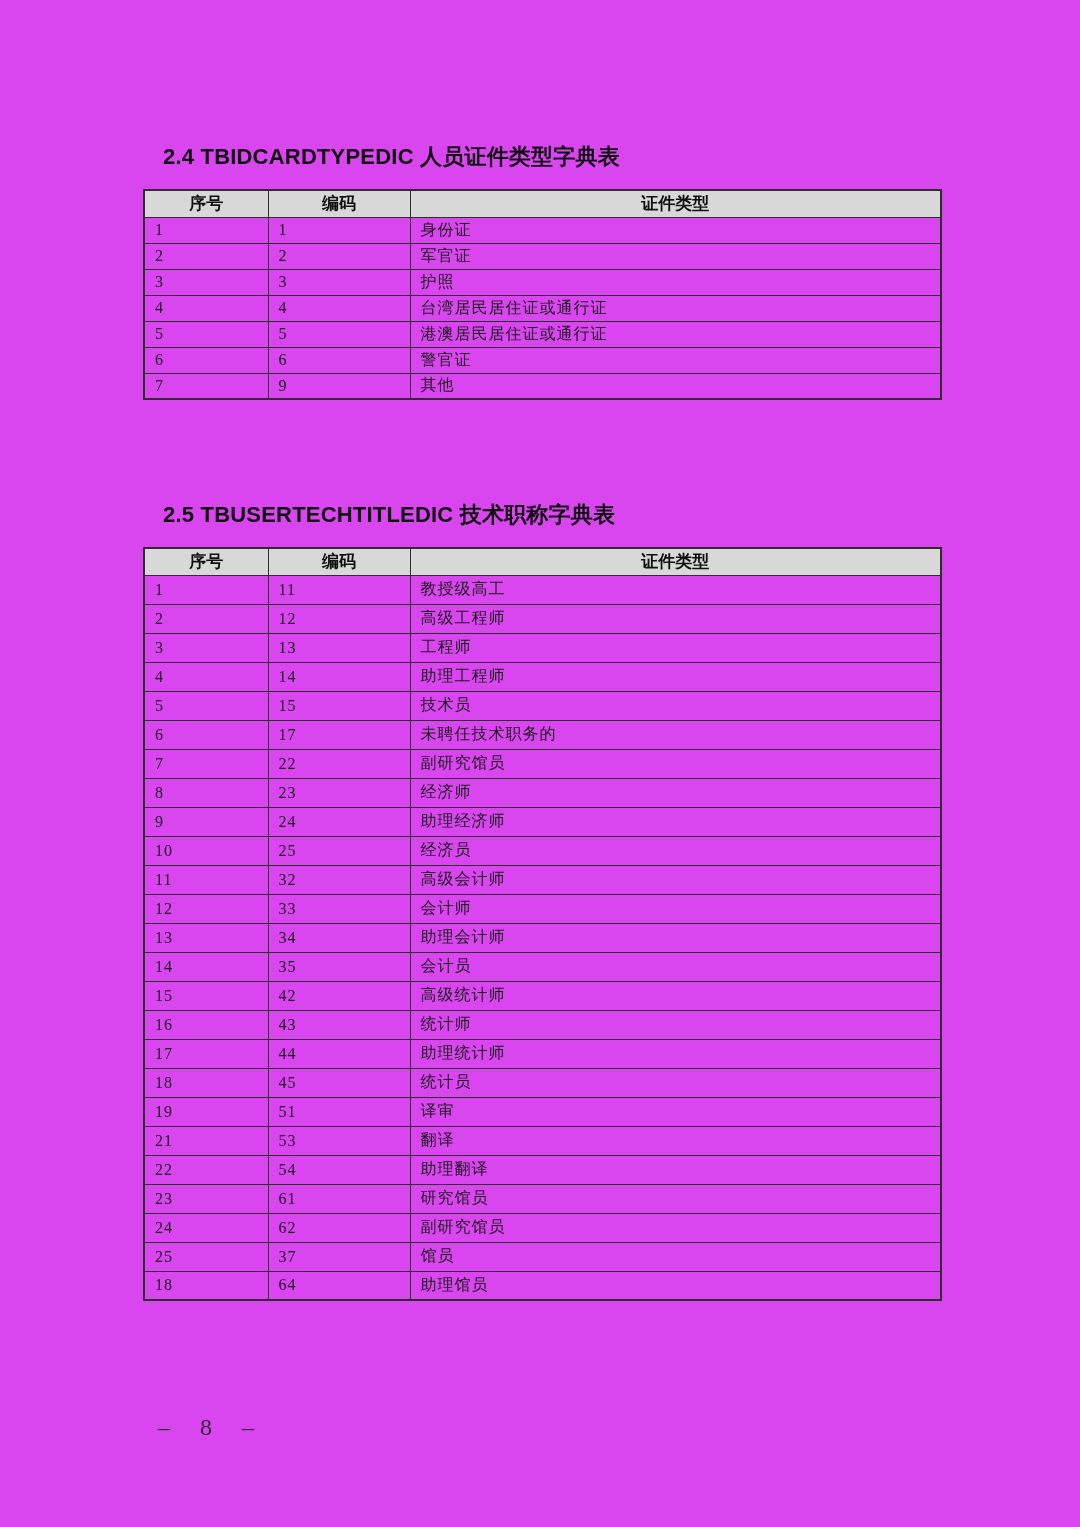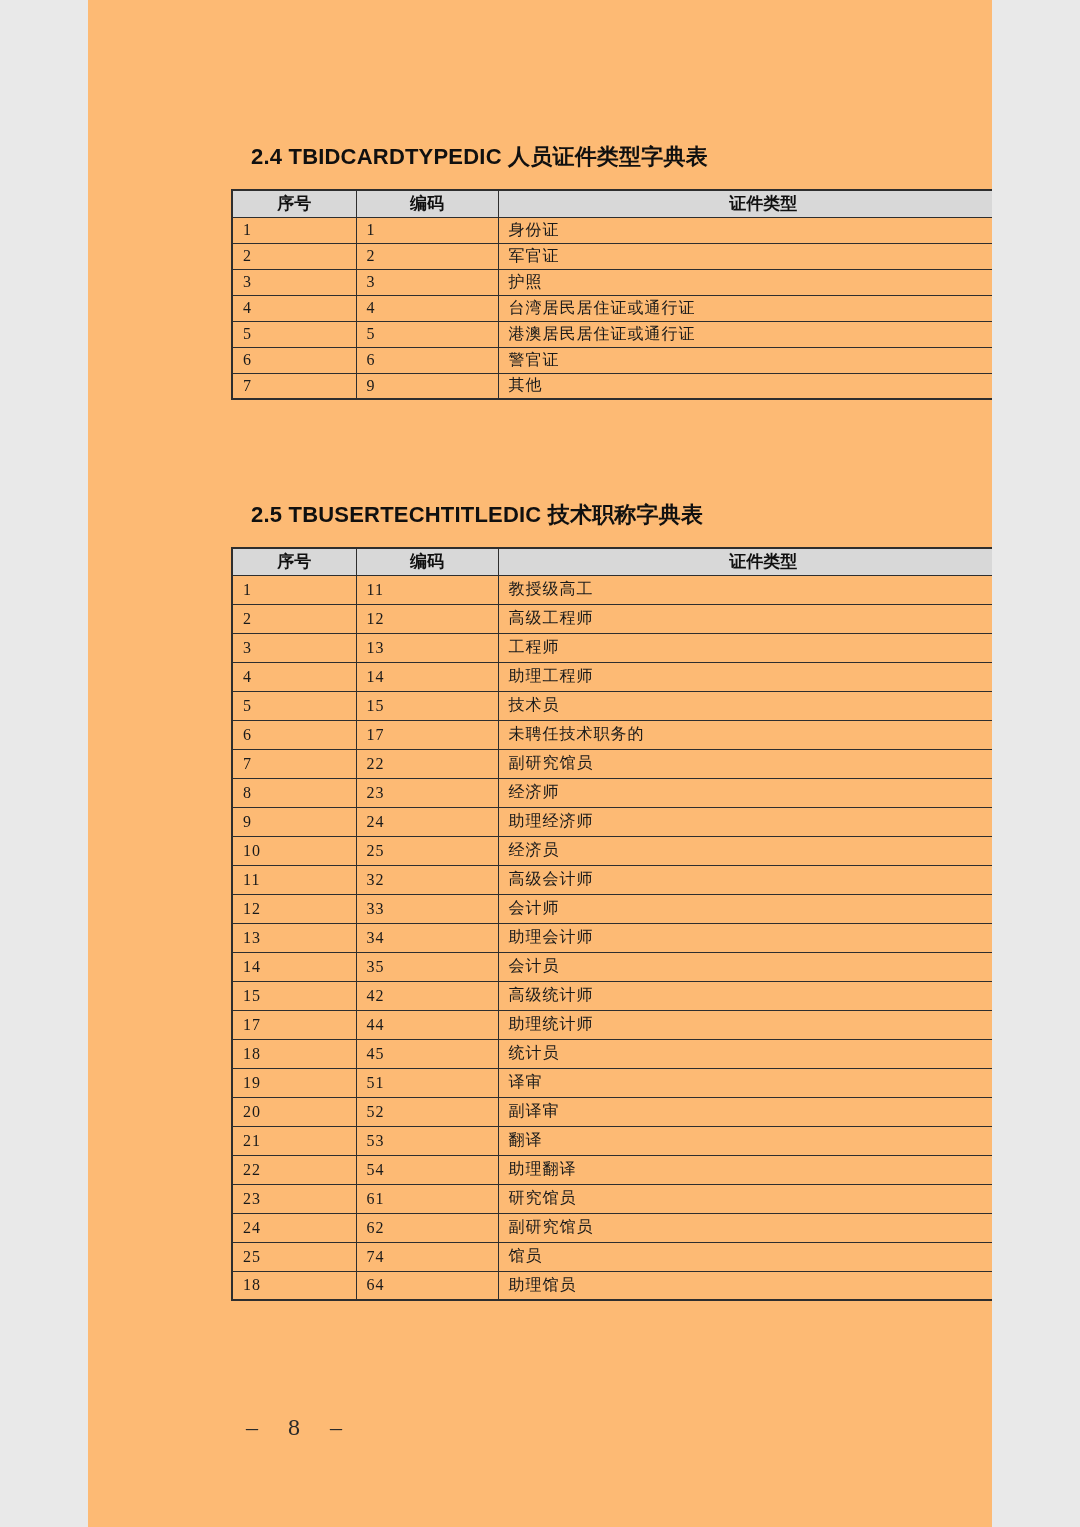--- a/index.html
+++ b/index.html
@@ -1,22 +1,22 @@
 <!DOCTYPE html>
 <html><head>
 <meta charset="utf-8">
 <style>
   * { margin: 0; padding: 0; box-sizing: border-box; }
   html, body { background: #e9e9e9; }
   .page {
     position: relative;
-    width: 904px;
+    width: 1080px;
     height: 1527px;
     margin: 0 auto;
-    background: #fdba74;
+    background: #d946ef;
     font-family: "Liberation Serif", "DejaVu Serif", serif;
     color: #151515;
     overflow: hidden;
   }
   .dict-section {
     position: absolute;
     left: 143px;
     width: 797px;
   }
   .section-1 { top: 144px; }
@@ -220,40 +220,40 @@
             <td>14</td>
             <td>35</td>
             <td>会计员</td>
           </tr>
           <tr>
             <td>15</td>
             <td>42</td>
             <td>高级统计师</td>
           </tr>
           <tr>
+            <td>16</td>
+            <td>43</td>
+            <td>统计师</td>
+          </tr>
+          <tr>
             <td>17</td>
             <td>44</td>
             <td>助理统计师</td>
           </tr>
           <tr>
             <td>18</td>
             <td>45</td>
             <td>统计员</td>
           </tr>
           <tr>
             <td>19</td>
             <td>51</td>
             <td>译审</td>
           </tr>
           <tr>
-            <td>20</td>
-            <td>52</td>
-            <td>副译审</td>
-          </tr>
-          <tr>
             <td>21</td>
             <td>53</td>
             <td>翻译</td>
           </tr>
           <tr>
             <td>22</td>
             <td>54</td>
             <td>助理翻译</td>
           </tr>
           <tr>
@@ -261,21 +261,21 @@
             <td>61</td>
             <td>研究馆员</td>
           </tr>
           <tr>
             <td>24</td>
             <td>62</td>
             <td>副研究馆员</td>
           </tr>
           <tr>
             <td>25</td>
-            <td>74</td>
+            <td>37</td>
             <td>馆员</td>
           </tr>
           <tr>
             <td>18</td>
             <td>64</td>
             <td>助理馆员</td>
           </tr>
         </tbody>
     </table>
   </section>

